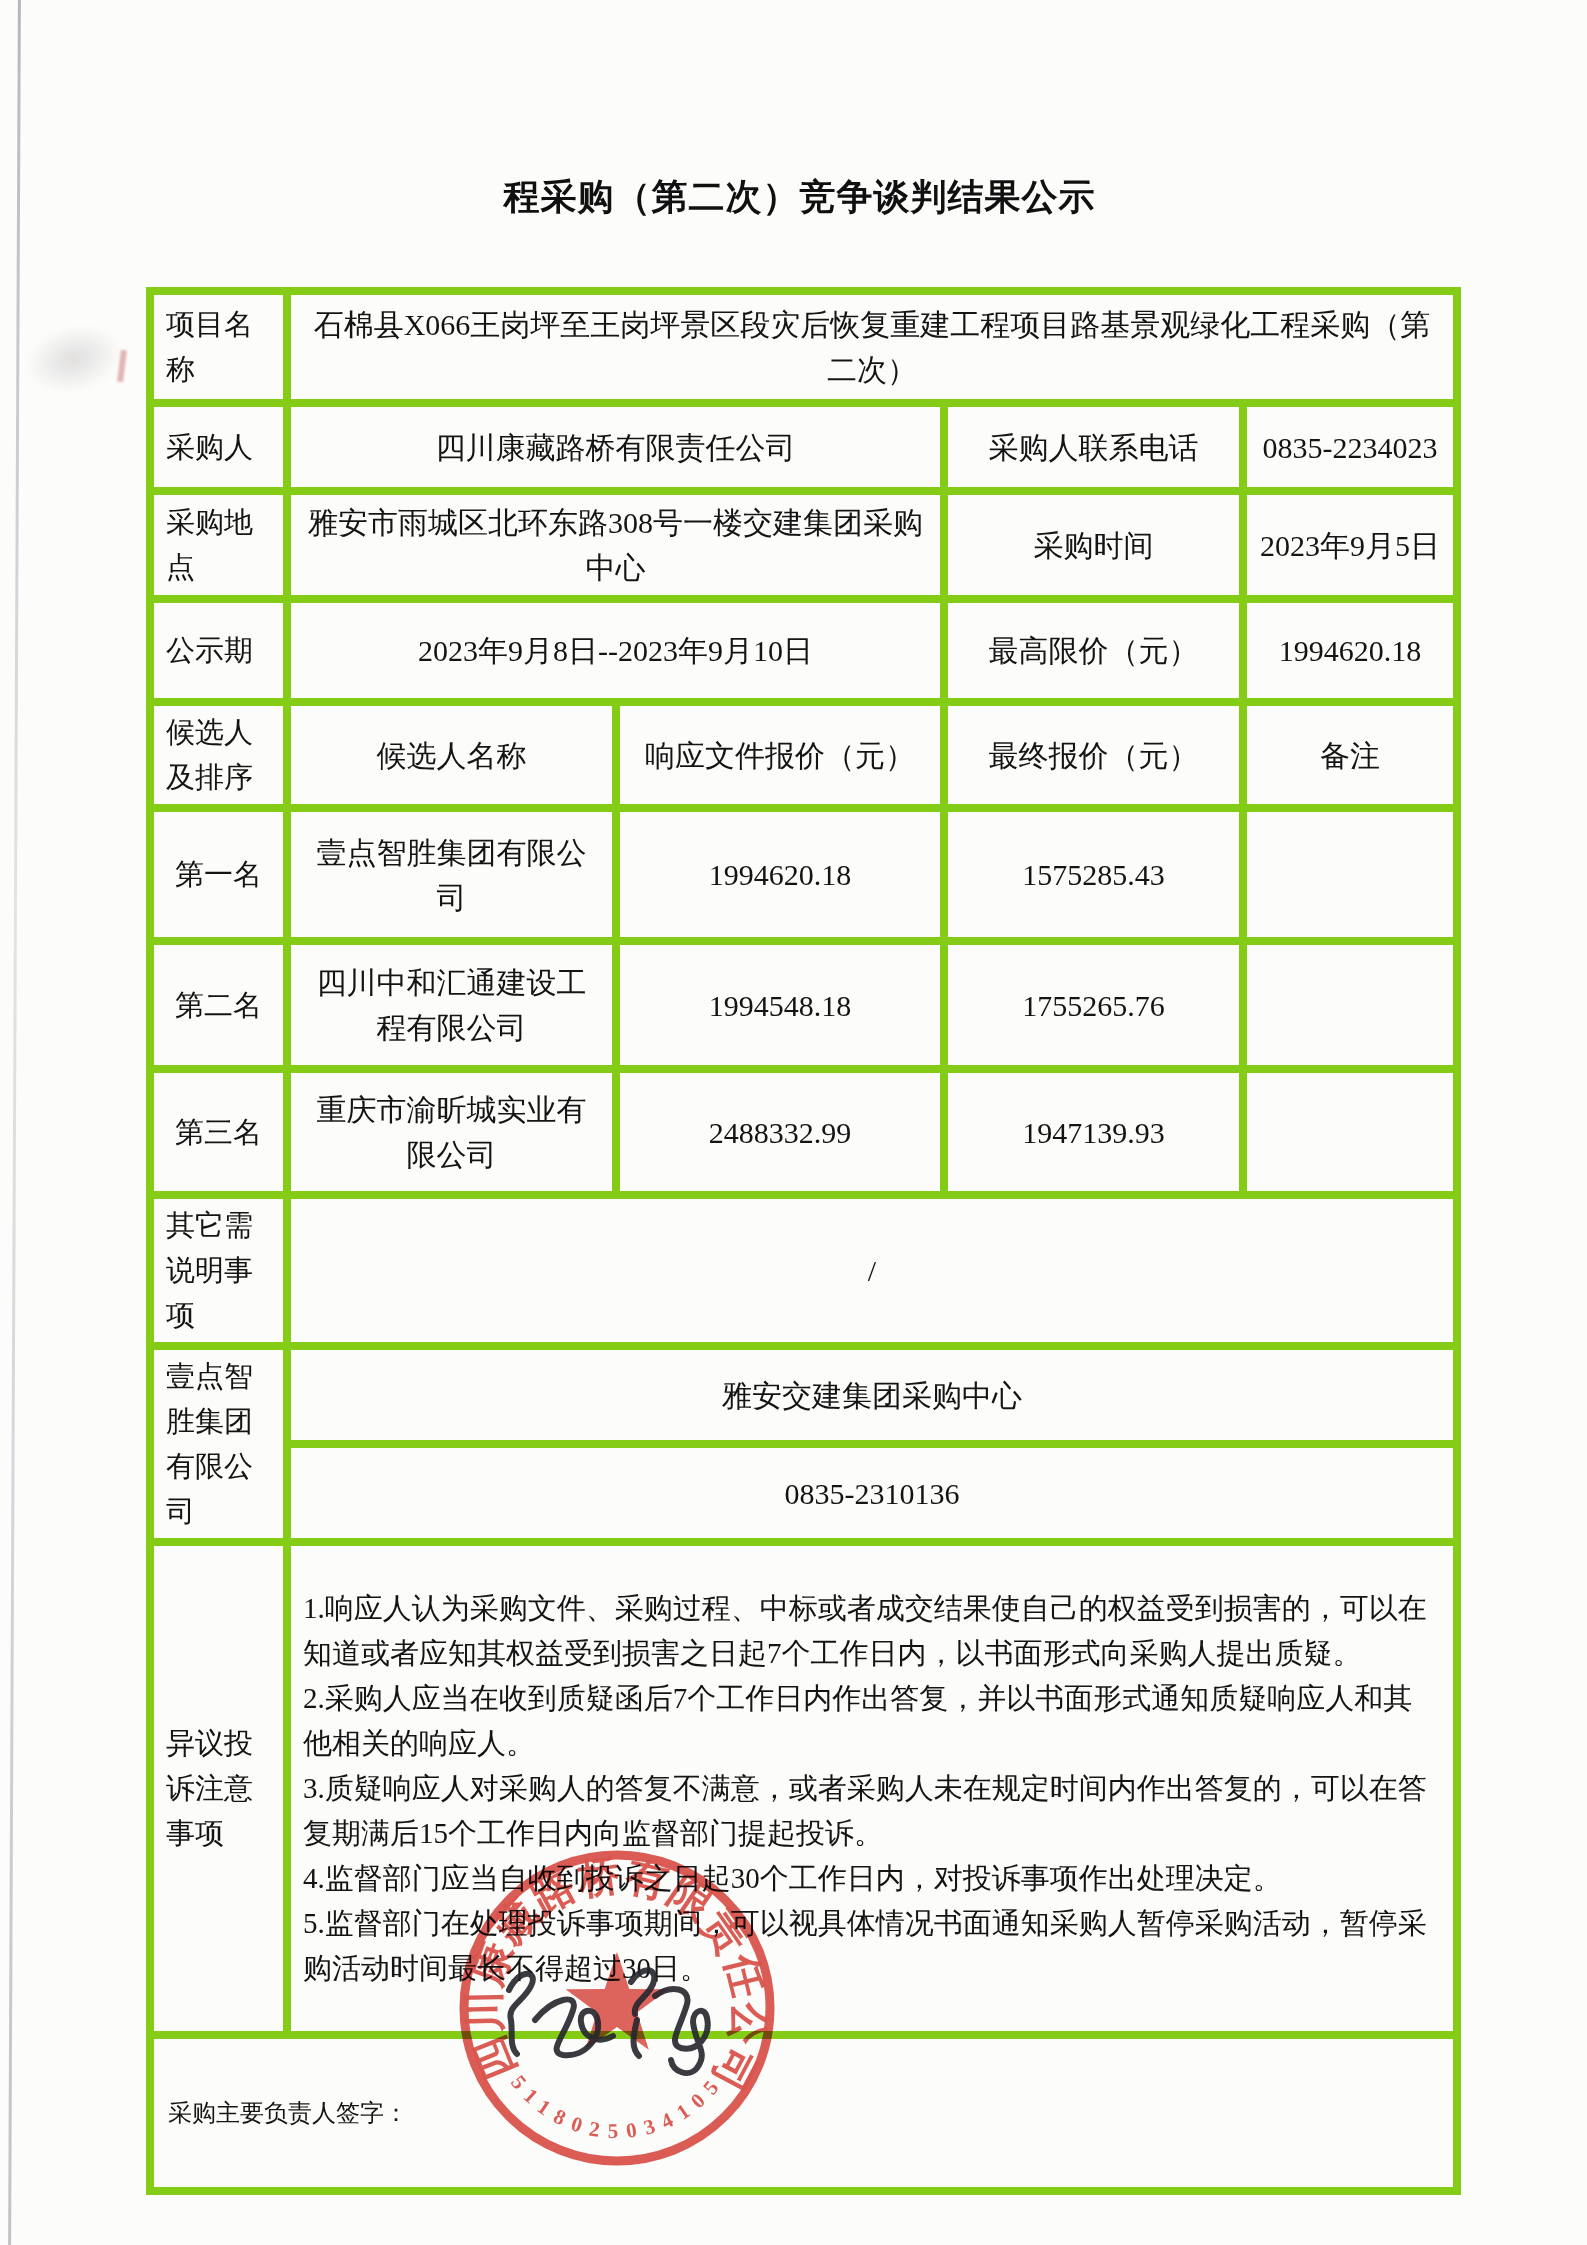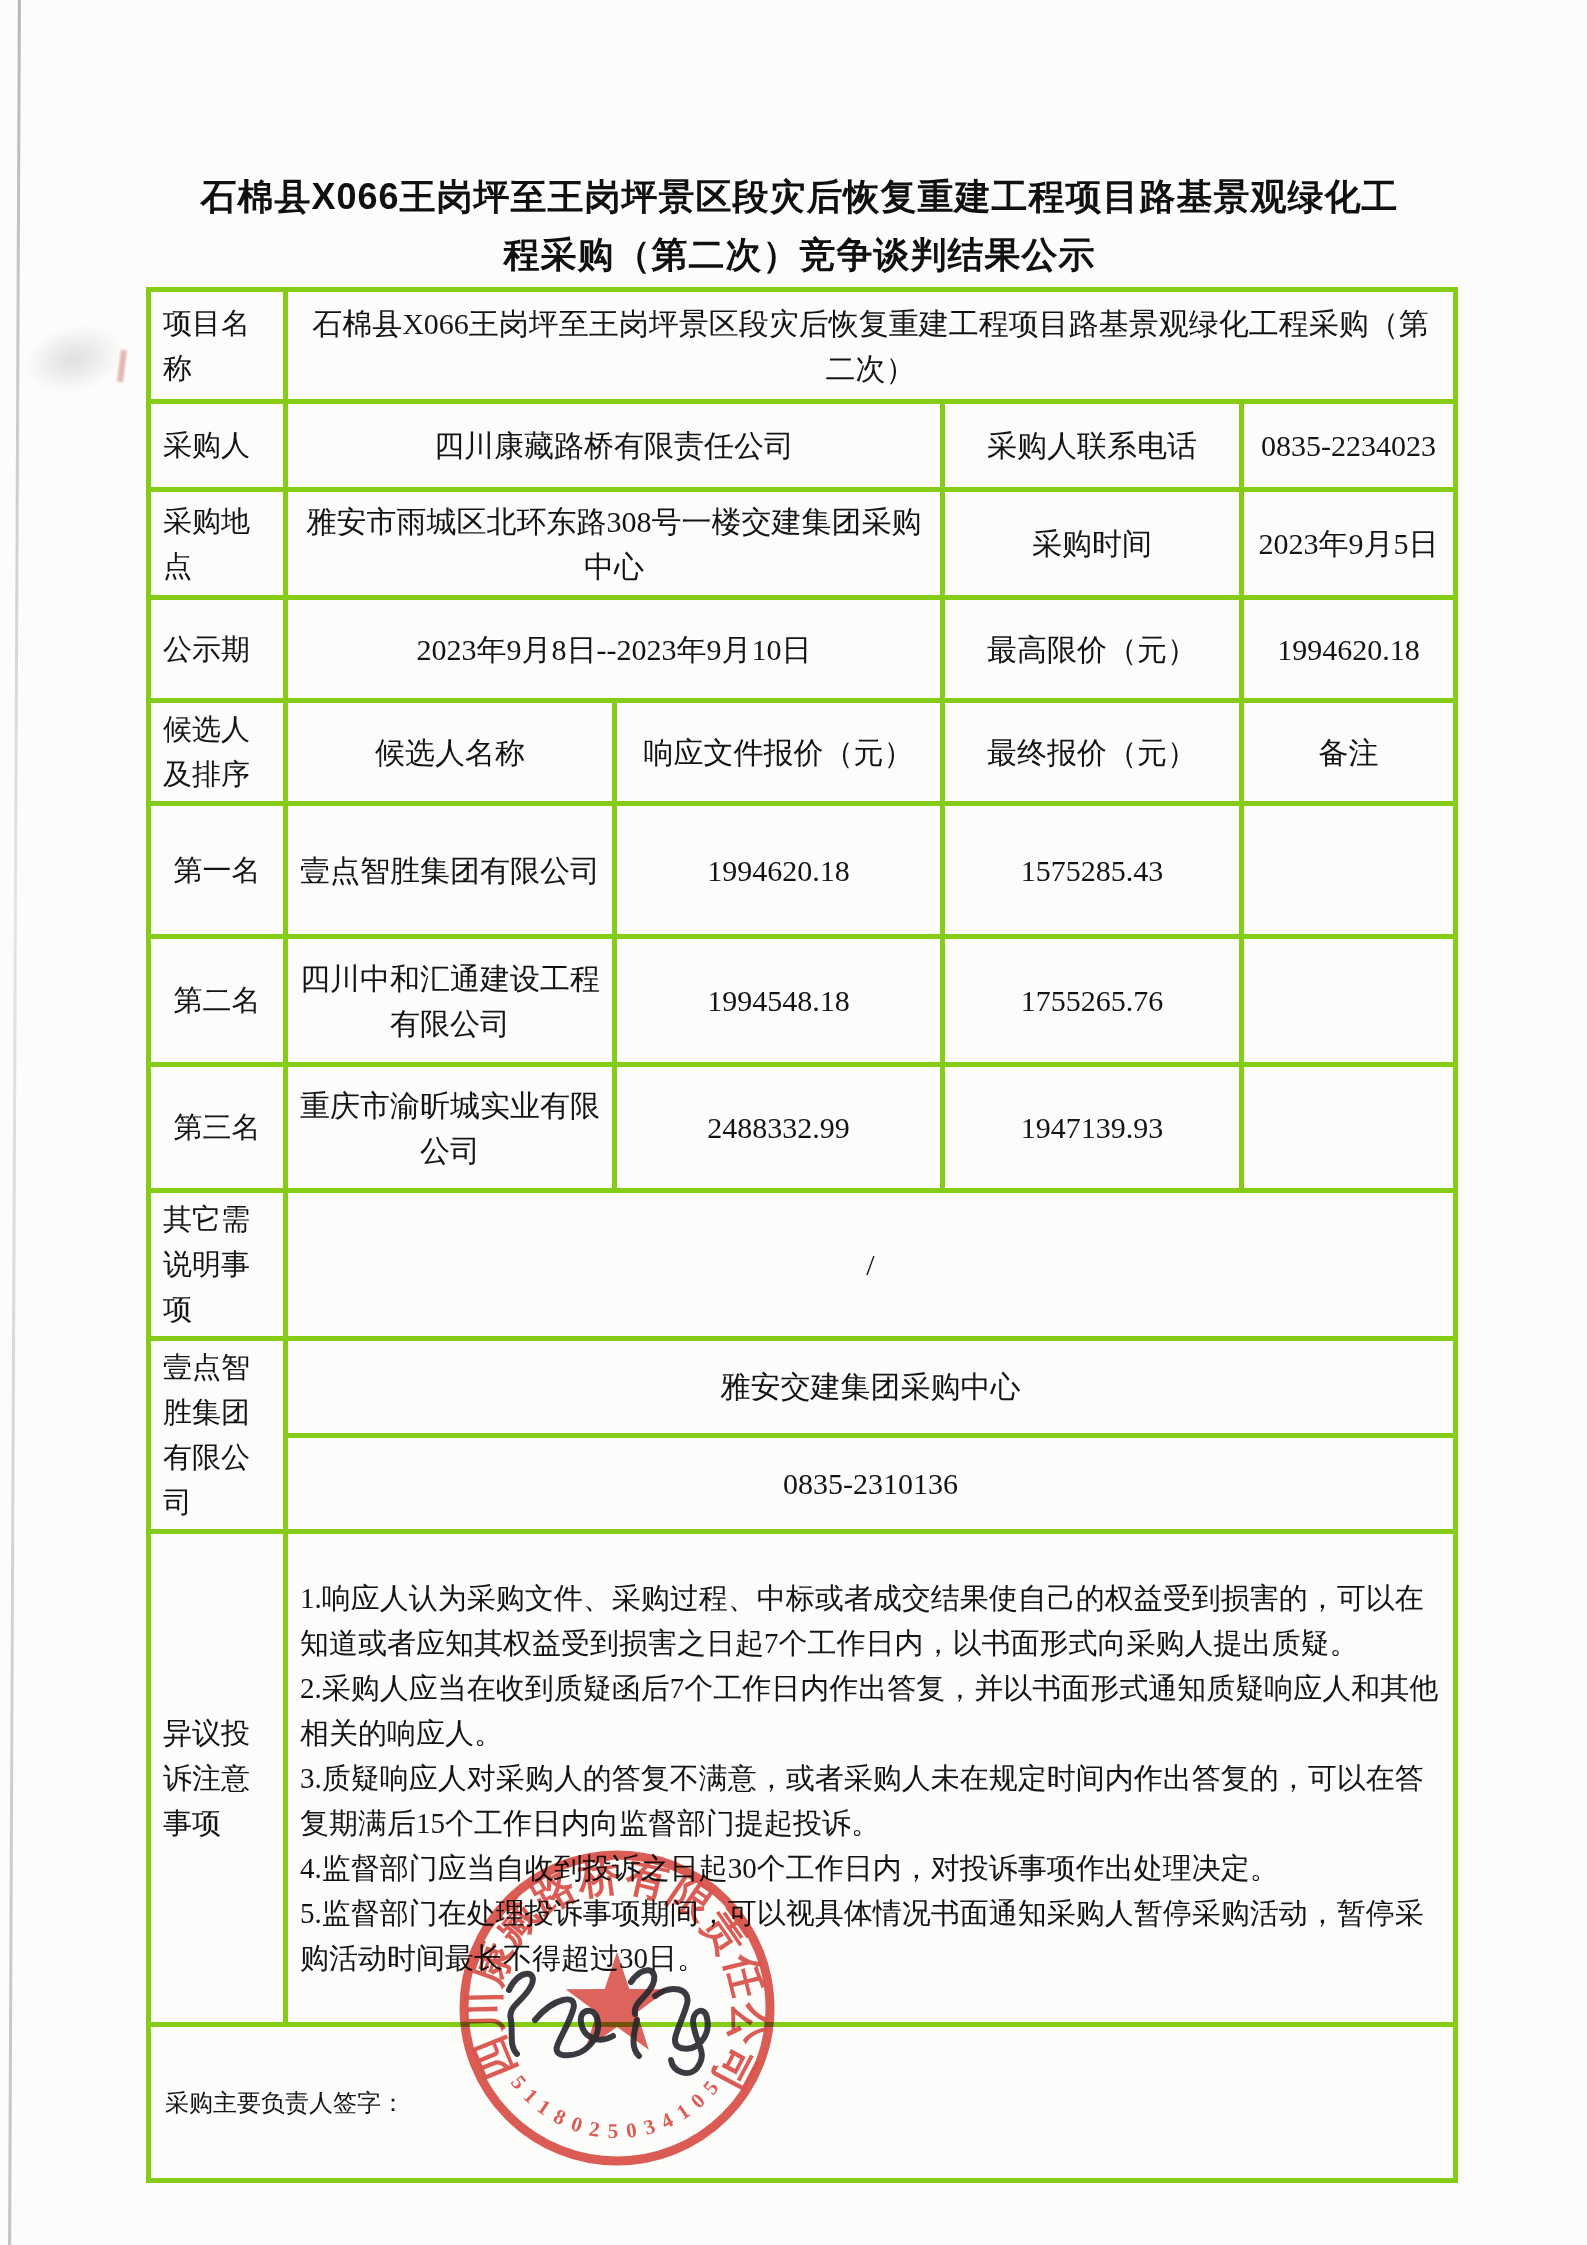--- a/index.html
+++ b/index.html
@@ -36,21 +36,21 @@
     letter-spacing: 1px; color: #101010;
   }
   
   table.main {
     position: absolute; left: 146px; top: 287px;
     width: 1307px; border-collapse: collapse; table-layout: fixed;
     font-size: 30px; color: #141414;
     border: 3px solid #232323;
   }
   table.main td {
-    border: 5px solid #84cc16;
+    border: 8px solid #84cc16;
     padding: 4px 12px;
     vertical-align: middle;
     line-height: 45px;
     overflow: hidden;
   }
   tr.heavy td { border-top-width: 4px; }
   td.lb { font-size: 29px; text-align: left; padding: 4px 6px 4px 9px; }
   td.rank { font-size: 29px; text-align: center; padding: 4px 4px; }
   td.tl { text-align: center; }
   td.tc { text-align: center; }
@@ -74,21 +74,20 @@
   }
 </style>
 </head>
 <body>
 
 <div class="scan-edge-line"></div>
 <div class="smudge"></div>
 <div class="mark-red"></div>
 
 <div class="doc-title">
-  <div>石棉县X066王岗坪至王岗坪景区段灾后恢复重建工程项目路基景观绿化工</div>
   <div>程采购（第二次）竞争谈判结果公示</div>
 </div>
 
 <table class="main">
   <colgroup>
     <col style="width:137px">
       <col style="width:329px">
       <col style="width:328px">
       <col style="width:299px">
       <col style="width:214px">

